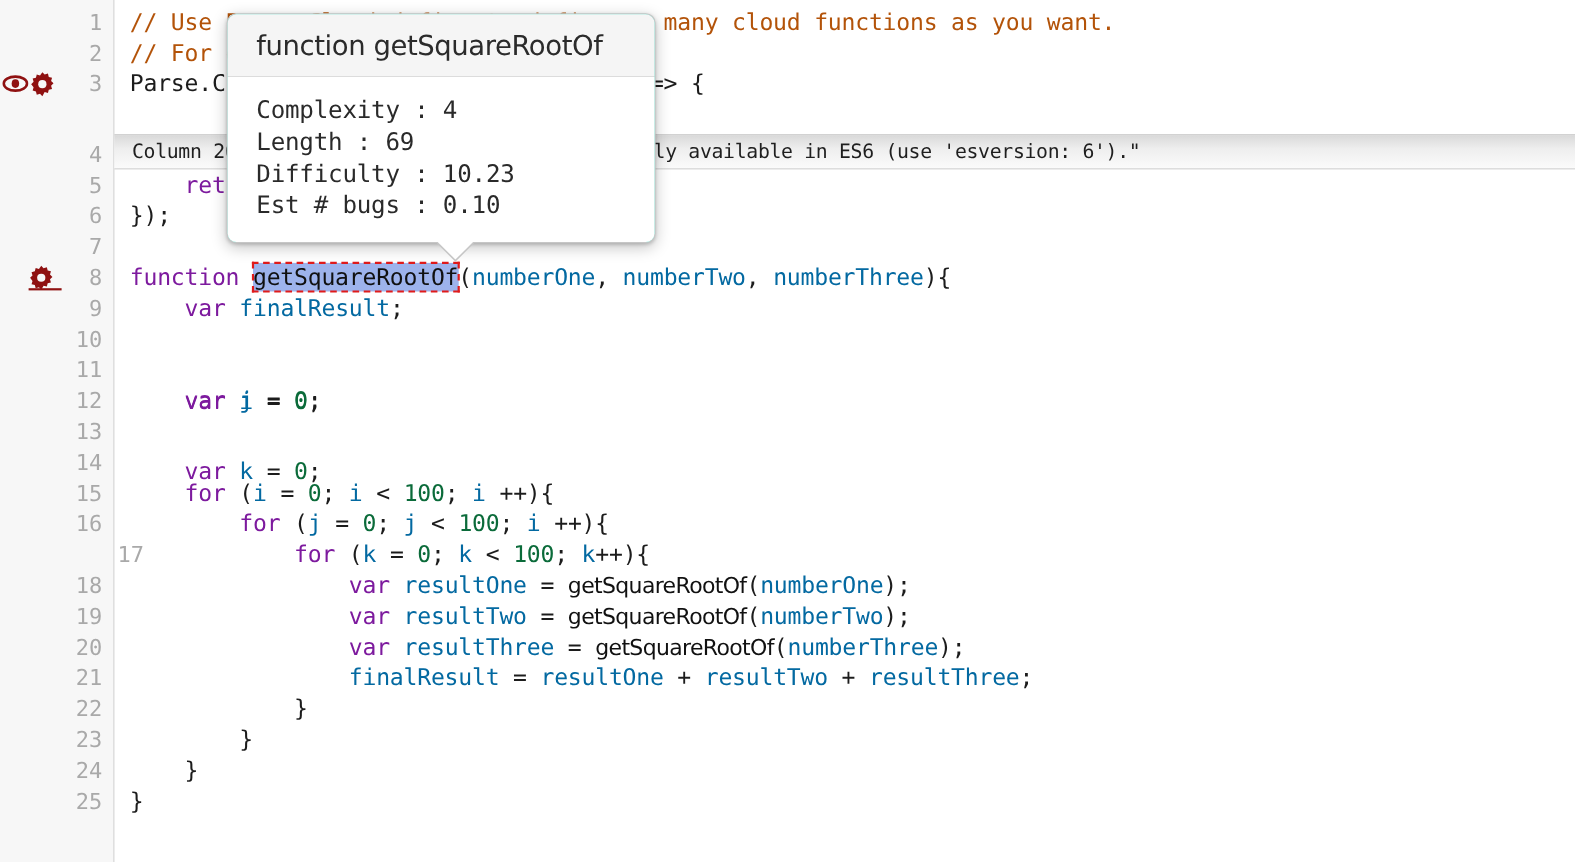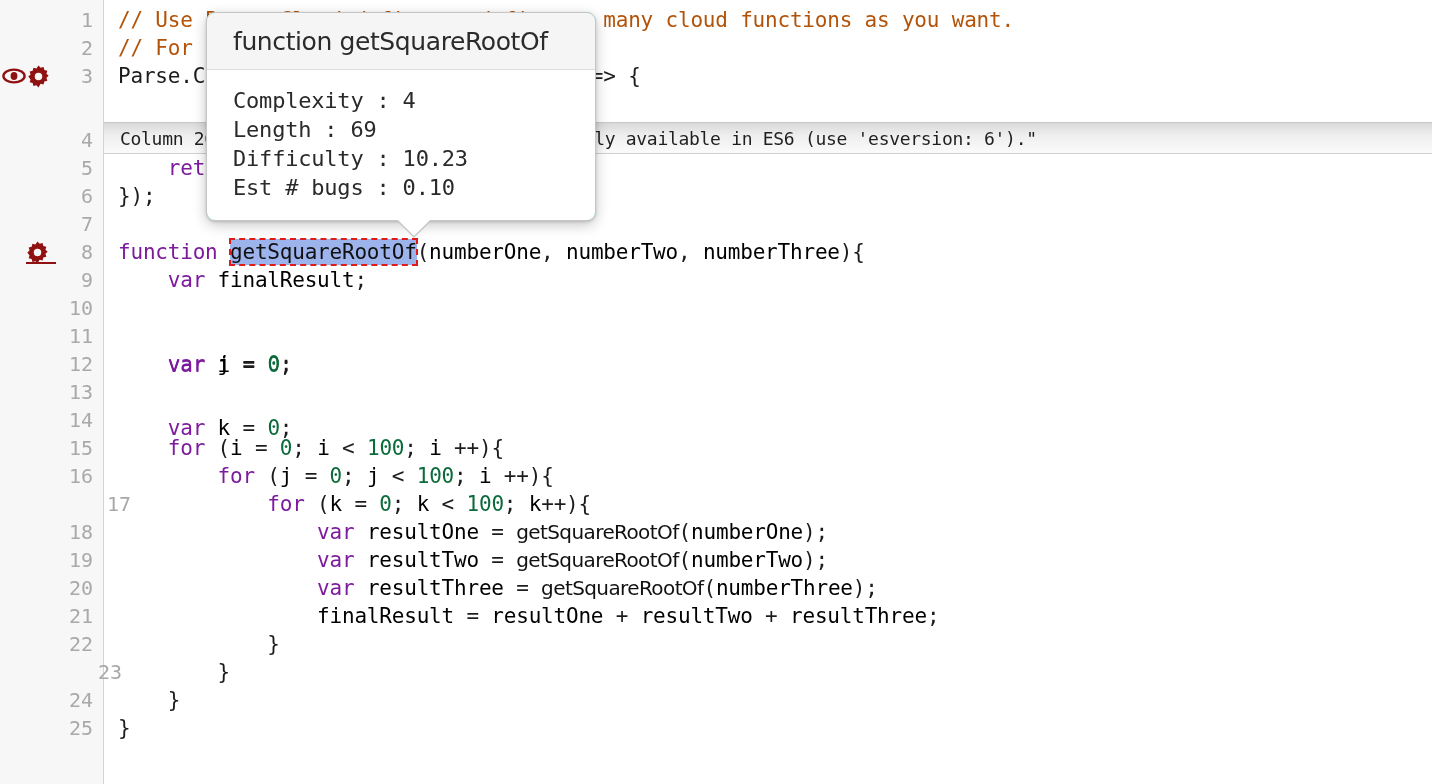--- a/index.html
+++ b/index.html
@@ -87,21 +87,21 @@
     font-family: "DejaVu Sans Mono", "Liberation Mono", monospace;
     font-size: 21px;
     color: #1c1c1c;
     padding-left: 14px;
     letter-spacing: -0.2px;
   }
 
   
   .t-comment  { color: #b35309; }
   .t-keyword  { color: #7d1a9e; }
-  .t-var      { color: #000000; }
+  .t-var      { color: #0369a1; }
   .t-num      { color: #0b6b3a; }
   .t-plain    { color: #1c1c1c; }
   .t-call {
     color: #111111;
     font-family: "DejaVu Sans", "Liberation Sans", sans-serif;
     font-size: 20px;
     letter-spacing: -0.6px;
   }
 
   
@@ -283,21 +283,21 @@
       </div>
       <div class="gutter-row" style="top: 574px;">
         <div class="gutter-num">20</div>
       </div>
       <div class="gutter-row" style="top: 602px;">
         <div class="gutter-num">21</div>
       </div>
       <div class="gutter-row" style="top: 630px;">
         <div class="gutter-num">22</div>
       </div>
-      <div class="gutter-row" style="top: 658px; padding-left: 29px;">
+      <div class="gutter-row" style="top: 658px;">
         <div class="gutter-num">23</div>
       </div>
       <div class="gutter-row" style="top: 686px;">
         <div class="gutter-num">24</div>
       </div>
       <div class="gutter-row" style="top: 714px;">
         <div class="gutter-num">25</div>
       </div>
     </div>
 

